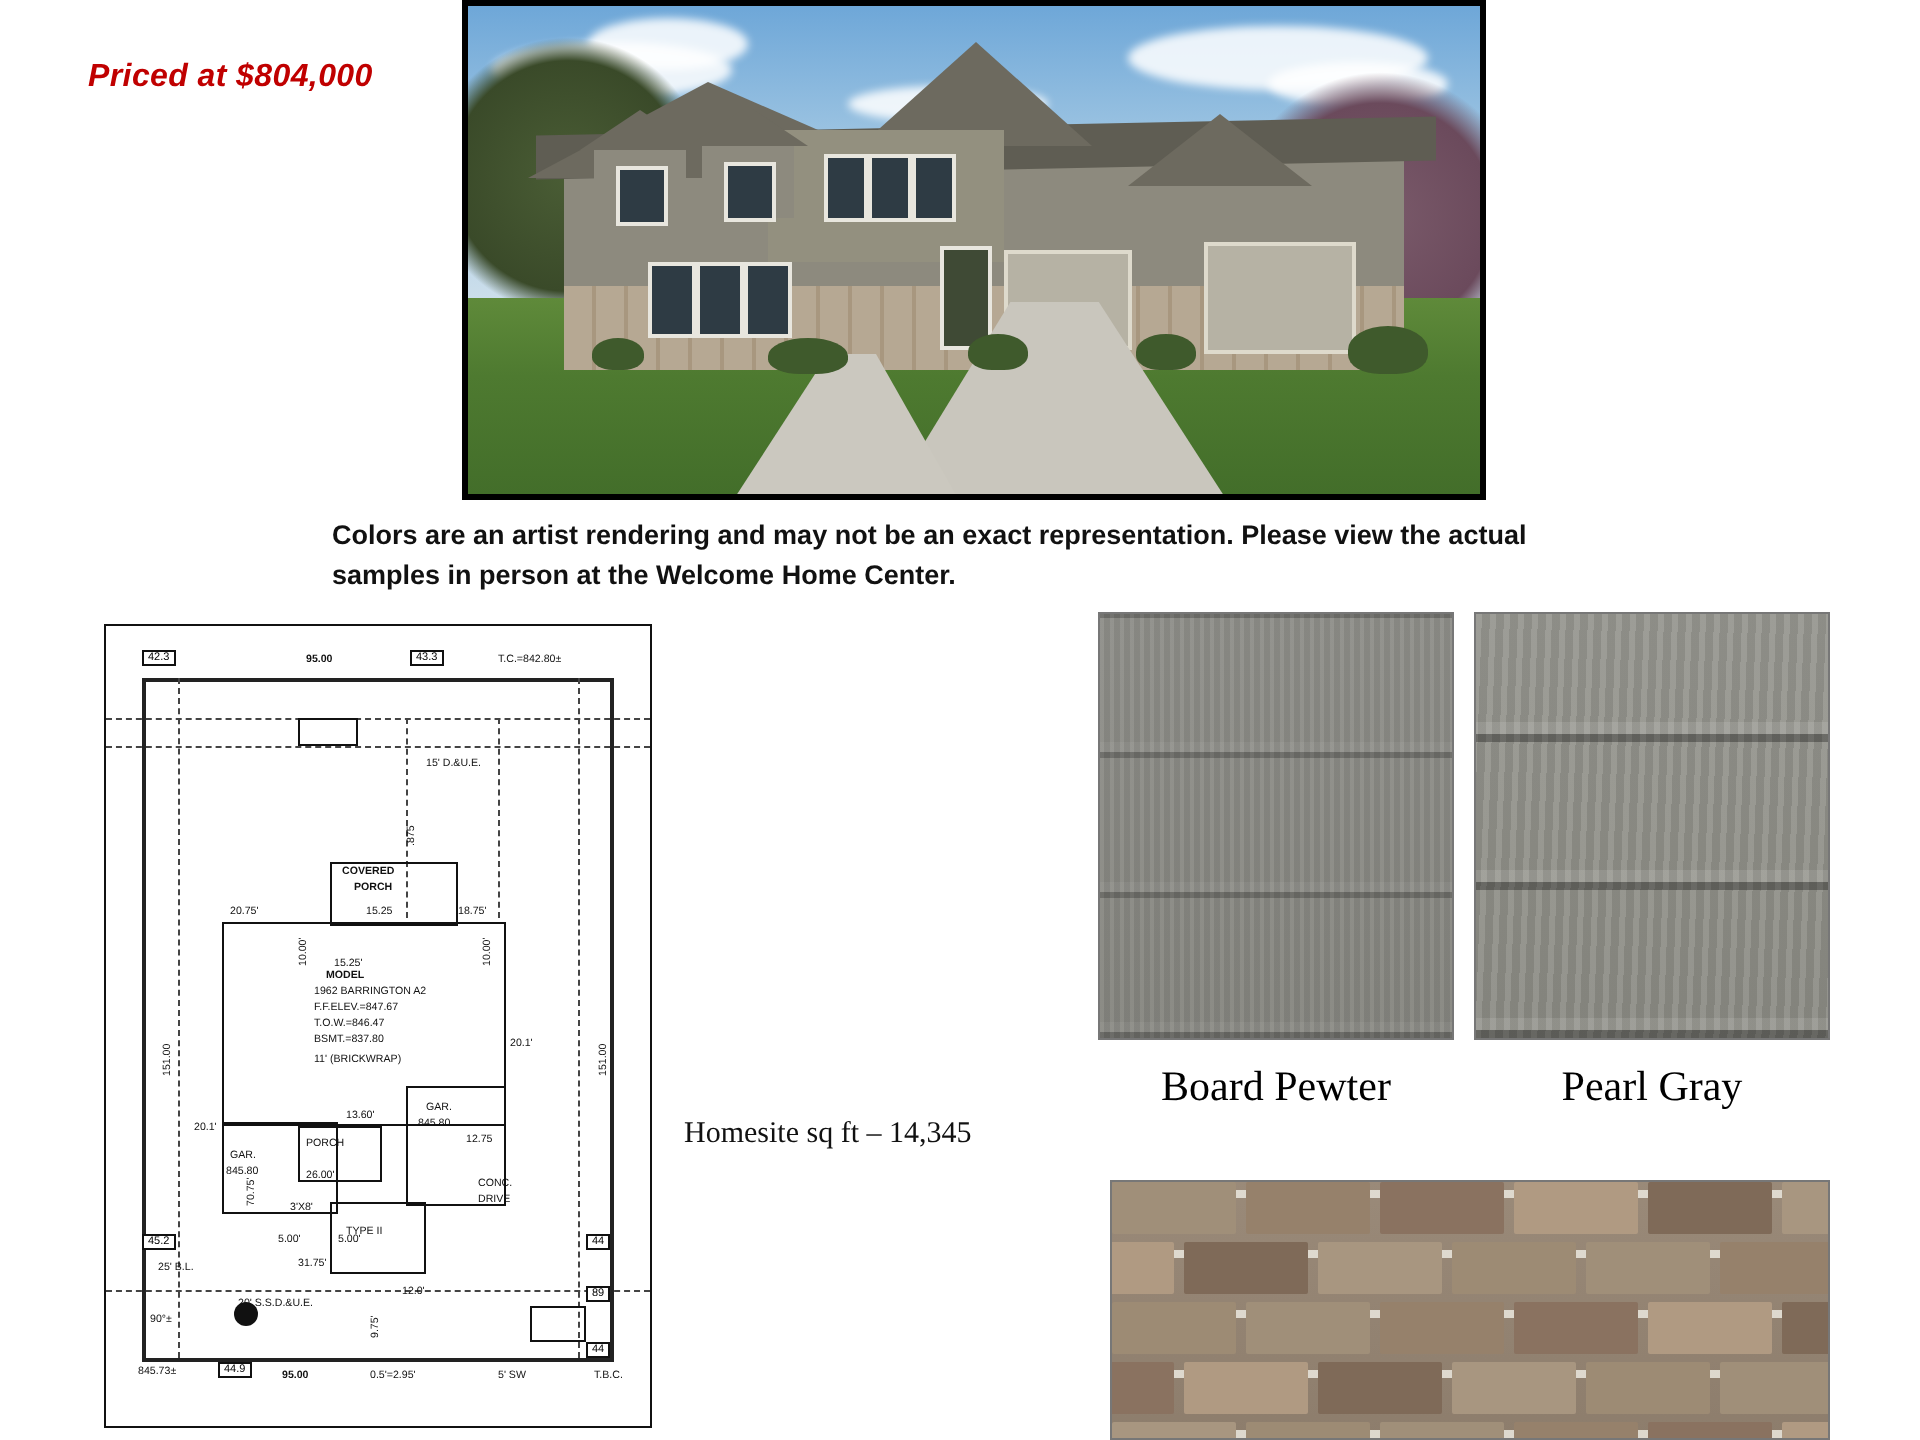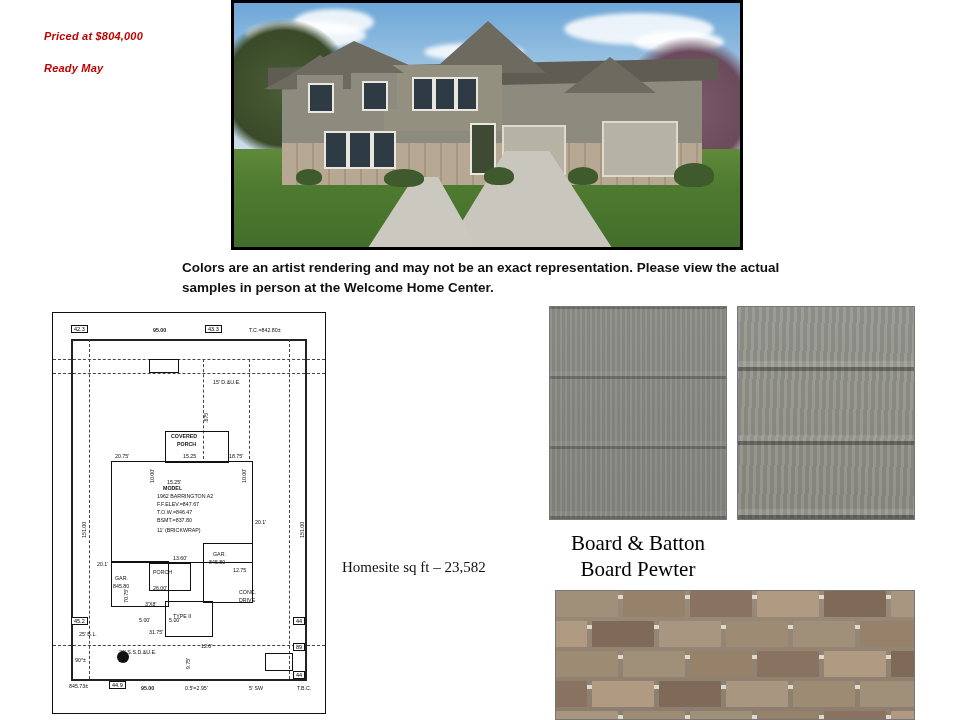--- a/index.html
+++ b/index.html
@@ -20,21 +20,21 @@
   .price-block {
     position: absolute;
     left: 44px;
     top: 30px;
     width: 180px;
   }
   .price-line {
     color: #c00000;
     font-weight: bold;
     font-style: italic;
-    font-size: 11px;
+    font-size: 16px;
     letter-spacing: 0.2px;
     margin-bottom: 20px;
   }
 
   
   .photo-frame {
     position: absolute;
     left: 231px;
     top: 0px;
     width: 512px;
@@ -141,21 +141,21 @@
     background: #cbc8bf;
     clip-path: polygon(56% 0, 72% 0, 100% 100%, 24% 100%);
   }
   .shrub {
     position: absolute; background: #3f5a2c; border-radius: 50% 50% 40% 40%;
   }
 
   
   .caption {
     position: absolute;
-    left: 182px;
+    left: 166px;
     top: 258px;
     width: 620px;
     font-size: 13.5px;
     font-weight: bold;
     line-height: 1.45;
     color: #111;
   }
 
   
   .siteplan {
@@ -251,21 +251,20 @@
     color: #000;
   }
   .lbl-bb { left: 540px; top: 530px; width: 196px; }
   .lbl-hp { left: 728px; top: 530px; width: 196px; }
 </style>
 </head>
 <body>
 
 <div class="price-block">
   <div class="price-line">Priced at $804,000</div>
-  <div class="price-line">Ready May</div>
 </div>
 
 <div class="photo-frame">
   <div class="sky"></div>
   <div class="cloud c1"></div>
   <div class="cloud c2"></div>
   <div class="cloud c3"></div>
   <div class="cloud c4"></div>
   <div class="cloud c5"></div>
   <div class="tree-left"></div>
@@ -398,31 +397,31 @@
   <div class="sp-tag" style="left:56px; top:368px;">44.9</div>
   <div class="sp-txt b" style="left:88px; top:372px;">95.00</div>
   <div class="sp-txt" style="left:132px; top:372px;">0.5'=2.95'</div>
   <div class="sp-txt" style="left:196px; top:372px;">5' SW</div>
   <div class="sp-txt" style="left:244px; top:372px;">T.B.C.</div>
 
   <div style="position:absolute; left:64px; top:338px; width:12px; height:12px; border-radius:50%; background:#111;"></div>
 </div>
 
 <div class="sqft">
-  <div>Homesite sq ft – 23,582</div>
+  <div>Homesite sq ft – 14,345</div>
 </div>
 
 <div class="swatch sw-bb"></div>
 <div class="swatch sw-hp"></div>
 
 <div class="sw-label lbl-bb">
-  <div>Board &amp; Batton</div>
   <div>Board Pewter</div>
 </div>
 <div class="sw-label lbl-hp">
+  <div>Pearl Gray</div>
 </div>
 
 <div class="swatch sw-brick" id="brickSwatch">
     <div class="brick-row" style="top: 0px;">
       <div class="brick" style="left: 0px; width: 62px; background: rgb(160, 143, 121);"></div>
       <div class="brick" style="left: 67px; width: 62px; background: rgb(150, 129, 107);"></div>
       <div class="brick" style="left: 134px; width: 62px; background: rgb(138, 114, 96);"></div>
       <div class="brick" style="left: 201px; width: 62px; background: rgb(176, 154, 130);"></div>
       <div class="brick" style="left: 268px; width: 62px; background: rgb(127, 106, 88);"></div>
       <div class="brick" style="left: 335px; width: 62px; background: rgb(168, 150, 128);"></div>

